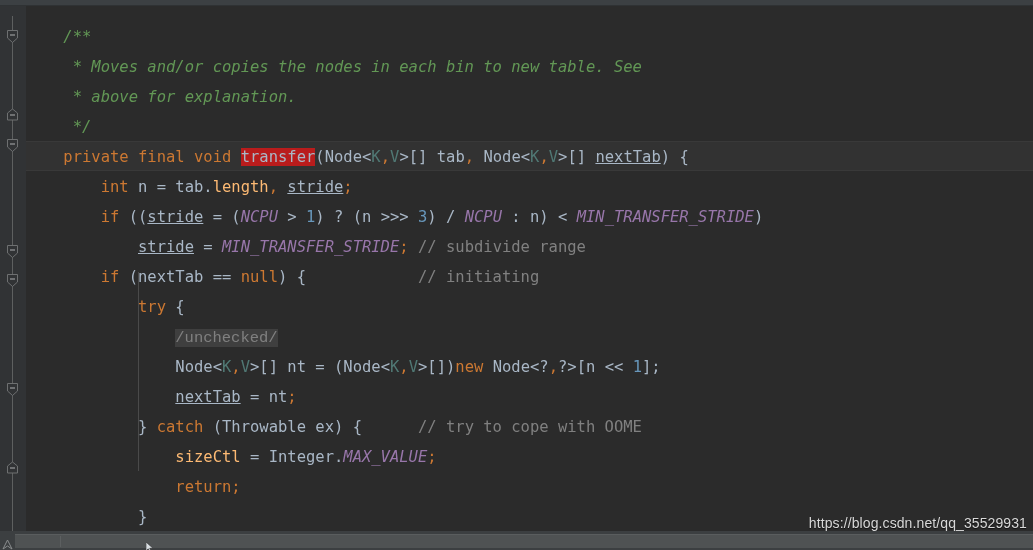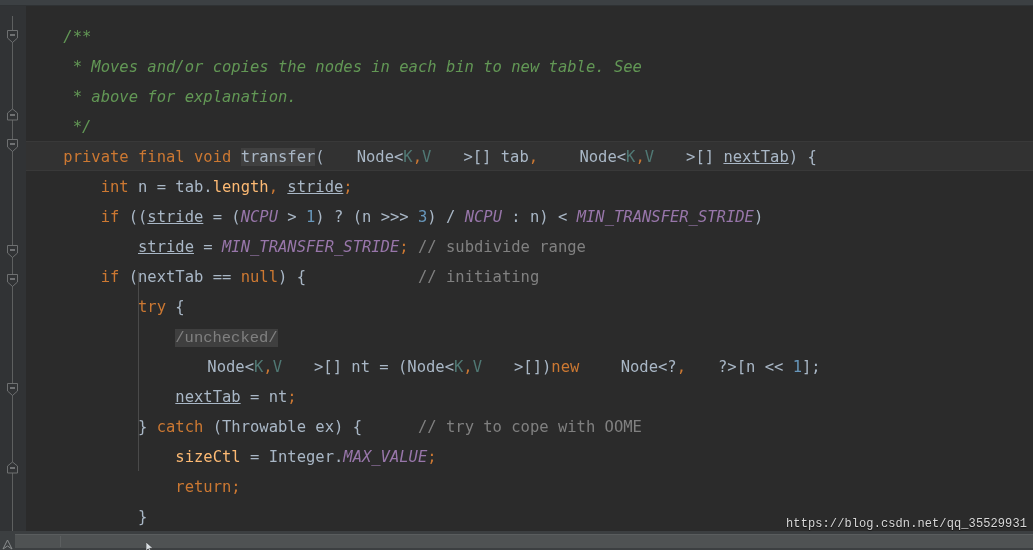--- a/index.html
+++ b/index.html
@@ -63,27 +63,27 @@
   }
   .line{height:30px;padding-left:0px;white-space:pre;}
   
   .t-plain   {color:#a9b7c6;margin-top:16px;}
   .t-kw      {color:#cc7832;}
   .t-doc     {color:#629755;font-style:italic;}
   .t-cmt     {color:#808080;}
   .t-num     {color:#6897bb;}
   .t-field   {color:#fdba74;}
   .t-static  {color:#9876aa;font-style:italic;}
-  .t-type    {color:#a9b7c6;margin-left:32px;}
+  .t-type    {color:#a9b7c6;}
   .t-generic {color:#507874;}
   .t-param   {color:#a9b7c6;text-decoration:underline;}
   .t-local   {color:#a9b7c6;text-decoration:underline;}
   .t-punct   {color:#a9b7c6;}
   .t-sep     {color:#cc7832;}
-  .sel       {background:#404040;color:#a9b7c6;}
+  .sel       {background:#b91c1c;color:#a9b7c6;}
   .anno-hl   {background:#3f3f3f;color:#808080;font-family:Liberation Mono, monospace;}
   
   .hscroll{
     position:absolute;left:0;bottom:0;width:1033px;height:19px;
     background:#3c3f41;
   }
   .hscroll-track{
     position:absolute;left:15px;bottom:2px;width:1018px;height:13px;
     background:#4a4d4e;
   }
@@ -100,22 +100,22 @@
     position:absolute;left:0;bottom:0;width:15px;height:19px;
     background:#3c3f41;
   }
   .scroll-arrow{
     position:absolute;left:2px;bottom:4px;width:11px;height:11px;
   }
   
   .watermark{
     position:absolute;right:6px;bottom:19px;
     color:#d8d8d8;
-    font-family:Liberation Mono, monospace;
-    font-size:12px;
+    font-family:Liberation Sans, sans-serif;
+    font-size:14px;
     letter-spacing:0.1px;
     text-shadow:0 1px 1px rgba(0,0,0,.65);
     pointer-events:none;
   }
   
   .mouse-cursor{
     position:absolute;left:146px;bottom:1px;width:9px;height:11px;
     pointer-events:none;
   }
 </style>

